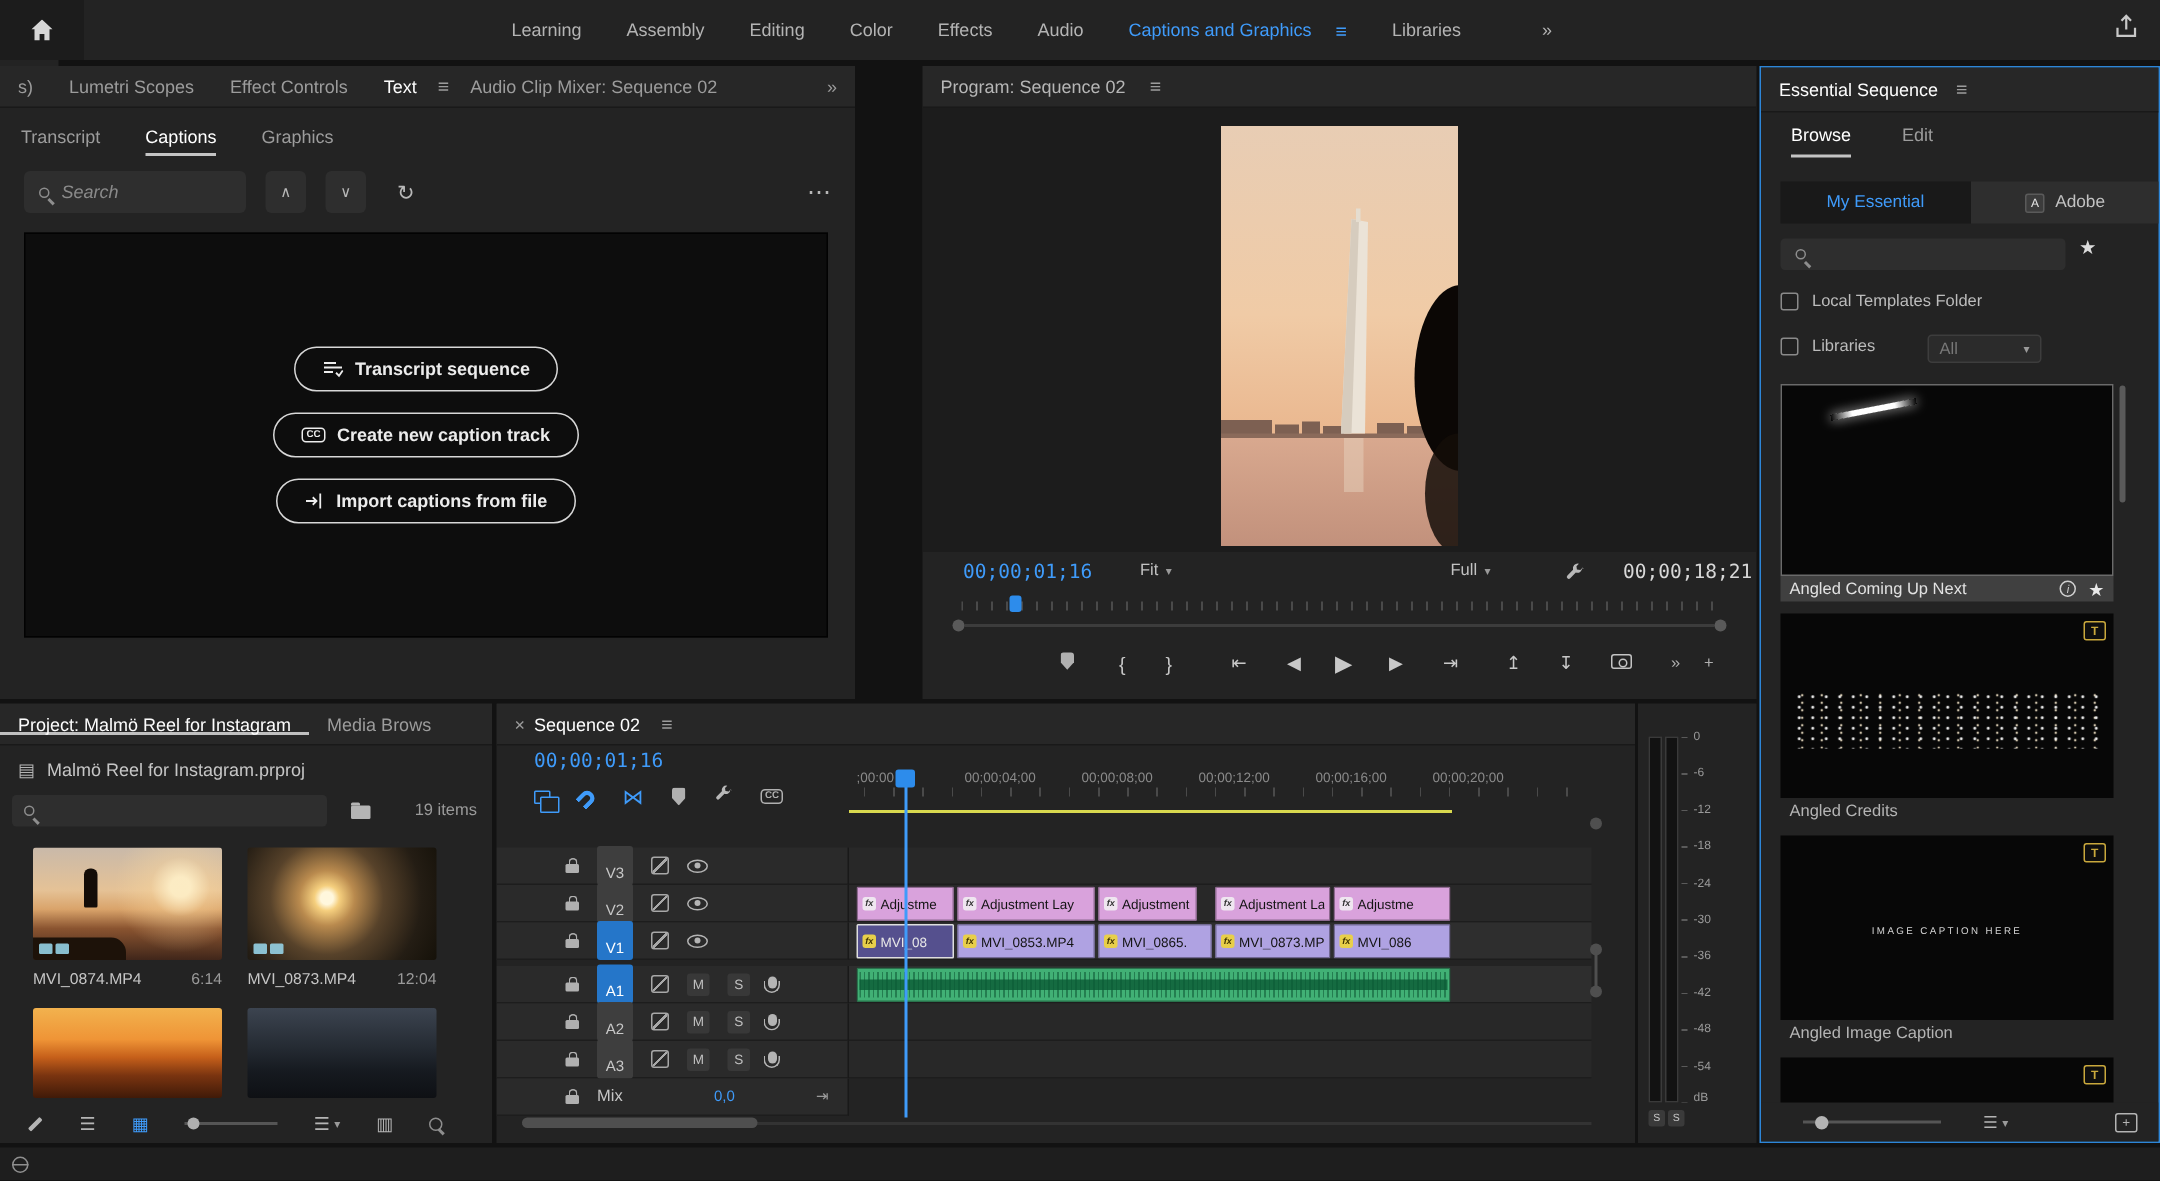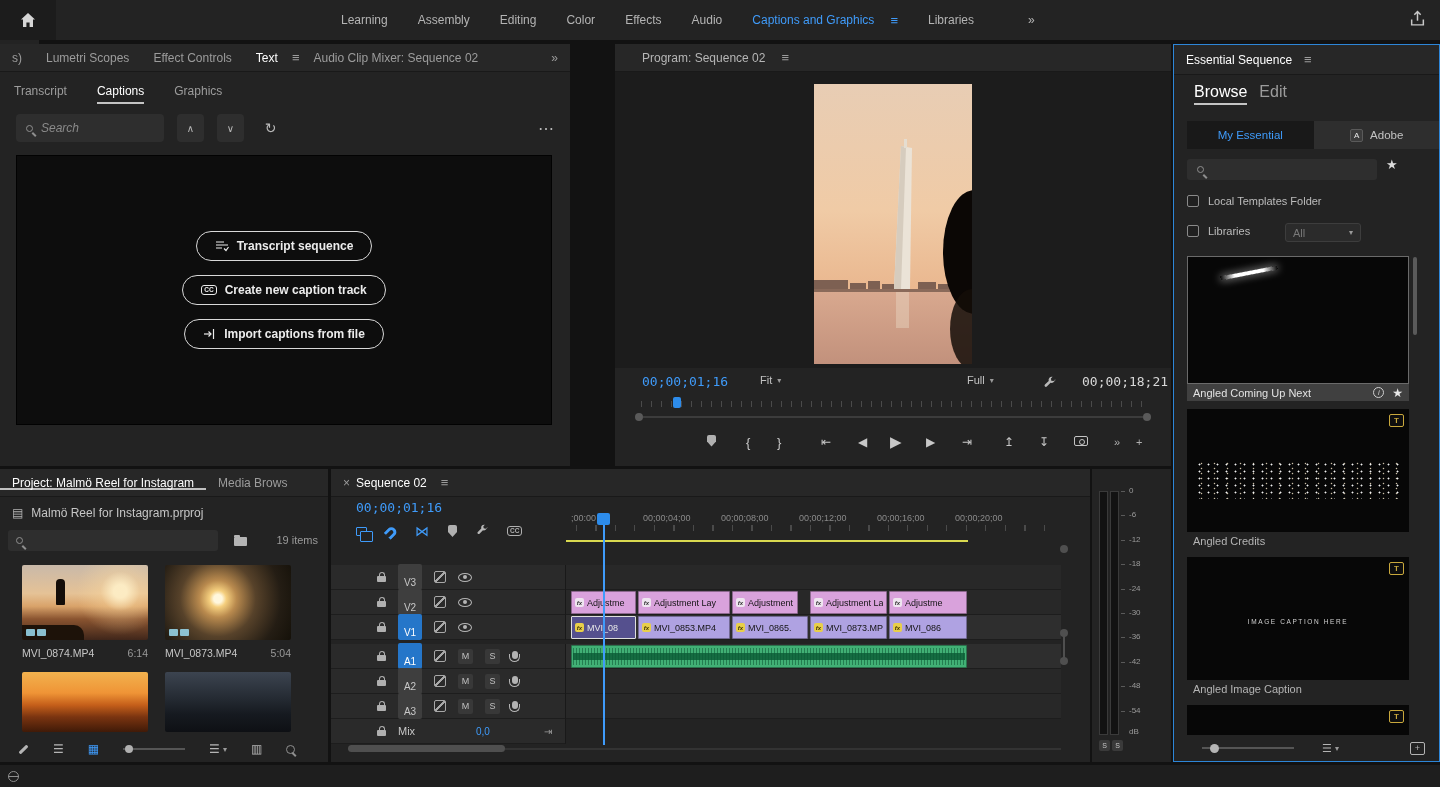--- a/index.html
+++ b/index.html
@@ -43,21 +43,21 @@
 .cc-chip.gray{color:#b0b0b0}
 
 
 #tools{left:573px;top:44px;width:39px;height:422px;background:#232323;display:flex;flex-direction:column;align-items:center;padding-top:14px}
 .tool{width:100%;height:27px;display:grid;place-items:center;background:none;border:none;color:#c2c2c2;font-size:13px}
 .tg{color:#c2c2c2;font-size:13px}
 .tg.bold{font-weight:700;font-size:14px}
 
 
 #program{left:615px;top:44px;width:556px;height:422px}
-.phead{height:28px;display:flex;align-items:center;background:#272727;border-bottom:1px solid #191919;font-size:12px;color:#b6b6b6;padding-left:27px;gap:14px}
+.phead{height:28px;display:flex;align-items:center;background:#272727;border-bottom:1px solid #191919;font-size:12px;color:#b6b6b6;padding-left:12px;gap:14px}
 .viewer{position:absolute;left:0;top:28px;width:556px;height:296px;background:#1c1c1c}
 .video{position:absolute;left:199px;top:12px;width:158px;height:280px;background:#000}
 .tc{font-family:"DejaVu Sans Mono",monospace;font-size:13px}
 .pctrl{position:absolute;left:0;top:330px;width:556px;height:20px}
 .pctrl .tcue{position:absolute;left:27px}
 .dd{position:absolute;color:#c2c2c2;font-size:11px;display:flex;gap:5px;align-items:center}
 .caret{font-size:8px;color:#9a9a9a}
 .wrench{position:absolute;left:428px;top:1px}
 .tc.dur{position:absolute;left:467px;color:#d8d8d8}
 .pticks{position:absolute;left:26px;top:357px;width:506px;height:6px;background:repeating-linear-gradient(90deg,#4a4a4a 0 1px,transparent 1px 10px)}
@@ -132,21 +132,21 @@
 #meters{left:1092px;top:469px;width:79px;height:293px}
 .mbar{position:absolute;top:22px;width:9px;height:244px;background:#121212;border:1px solid #3a3a3a}
 .mticks{position:absolute;left:29px;top:22px;width:4px;height:244px;background:repeating-linear-gradient(180deg,#5a5a5a 0 1px,transparent 1px 24.4px)}
 .mlabel{position:absolute;left:37px;font-size:8px;color:#9a9a9a}
 .sbox{position:absolute;top:271px;width:11px;height:11px;background:#3a3a3a;border-radius:2px;color:#c6c6c6;font-size:7px;display:grid;place-items:center}
 
 
 #eg{left:1173px;top:44px;width:267px;height:718px;border:1px solid #2d86d8}
 .eghead{height:30px;display:flex;align-items:center;padding-left:12px;font-size:12px;gap:10px;background:#272727;border-bottom:1px solid #191919}
 .eghead .title{color:#fdfdfd}
-.egtabs{display:flex;gap:12px;padding:8px 0 0 20px;font-size:16px;color:#9c9c9c;height:30px}
+.egtabs{display:flex;gap:34px;padding:8px 0 0 20px;font-size:12px;color:#9c9c9c;height:30px}
 .seg{position:absolute;left:13px;top:76px;width:253px;height:28px;display:flex}
 .seg-item{flex:1;display:flex;align-items:center;justify-content:center;gap:7px;background:#2e2e2e;font-size:11.5px;color:#c2c2c2}
 .seg-item.active{background:#191919;color:#3f9bfa}
 .alogo{width:13px;height:13px;background:#3c3c3c;border:1px solid #5a5a5a;border-radius:2px;font-size:8px;color:#e8e8e8;display:grid;place-items:center}
 .searchbox.eg{position:absolute;left:13px;top:114px;width:190px;height:21px;border-radius:3px}
 .favstar{position:absolute;left:212px;top:112px;font-size:13px;color:#dcdcdc}
 .cbrow{position:absolute;left:13px;display:flex;gap:9px;align-items:center;font-size:11px;color:#bcbcbc}
 .cb{width:12px;height:12px;border:1px solid #8a8a8a;border-radius:2px;background:#202020;display:inline-block}
 .dd-all{position:absolute;left:111px;top:178px;width:76px;height:19px;background:#2b2b2b;border:1px solid #3d3d3d;border-radius:3px;color:#787878;font-size:11px;display:flex;align-items:center;justify-content:space-between;padding:0 7px}
 .tpl-thumb{position:absolute;left:13px;width:222px;height:128px;background:#070707;overflow:hidden}
@@ -421,21 +421,21 @@
         <i></i>
         <i></i>
       </div>
   </div>
   <div class="clabel" style="left:22px;top:178px">
     <span>MVI_0874.MP4</span>
     <span class="cdur">6:14</span>
   </div>
   <div class="clabel" style="left:165px;top:178px">
     <span>MVI_0873.MP4</span>
-    <span class="cdur">5:04</span>
+    <span class="cdur">12:04</span>
   </div>
   <div class="thumb t3 short" style="left:22px;top:203px"></div>
   <div class="thumb t4 short" style="left:165px;top:203px"></div>
 
   <div class="pbottom">
     <i class="i-pencil"></i>
     <span class="glyph">☰</span>
     <span class="glyph blue">▦</span>
     <div class="pslider">
         <div class="knob"></div>

